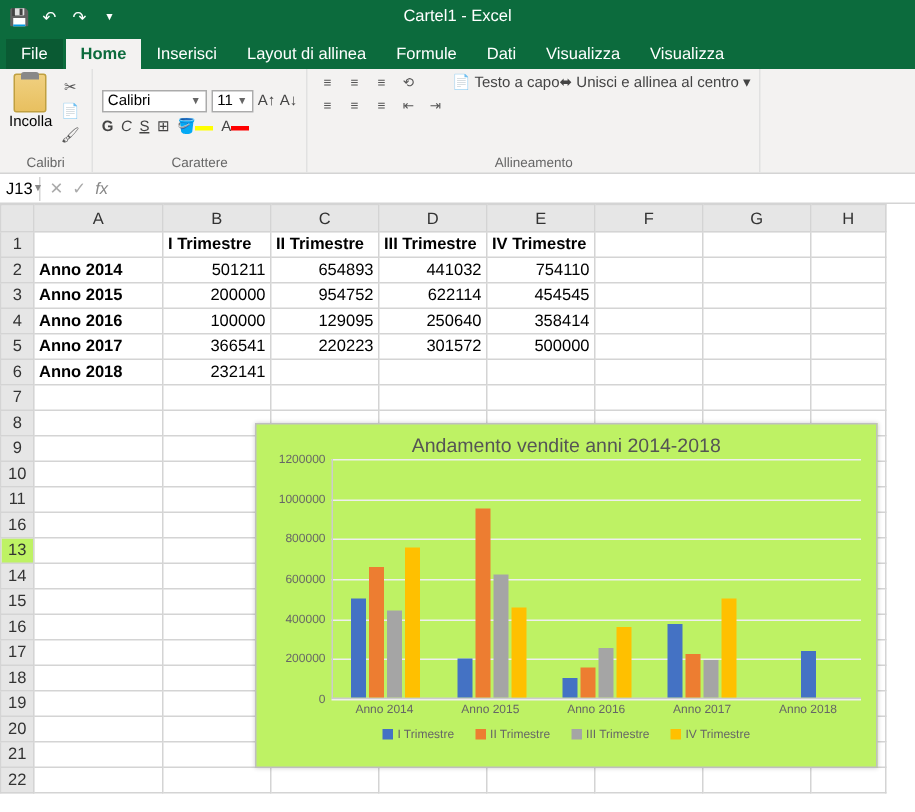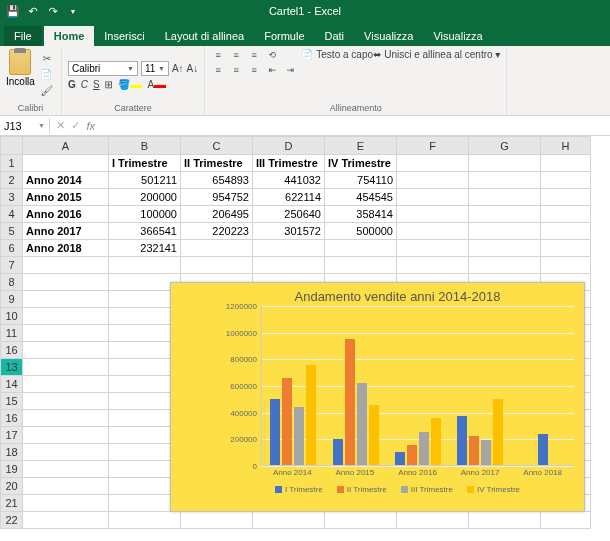--- a/index.html
+++ b/index.html
@@ -42,37 +42,37 @@
 .rbtn.underline { text-decoration: underline; }
 .color-swatch { width: 12px; height: 3px; display: inline-block; }
 
 .align-grid { display: flex; flex-direction: column; gap: 3px; }
 .align-row { display: flex; gap: 4px; align-items: center; }
 .align-cell { width: 14px; height: 12px; display: flex; align-items: center; justify-content: center; font-size: 9px; color: #555; }
 .wrap-merge { display: flex; flex-direction: row; gap: 0; font-size: 10px; color: #444; }
 
 
 .formula-bar { height: 20px; border-bottom: 1px solid #d4d4d4; display: flex; align-items: center; background: #fff; }
-.namebox { width: 50px; border-right: 1px solid #d4d4d4; padding: 2px 4px; font-size: 11px; display: flex; align-items: center; }
+.namebox { width: 27px; border-right: 1px solid #d4d4d4; padding: 2px 4px; font-size: 11px; display: flex; align-items: center; }
 .fx-area { display: flex; align-items: center; gap: 6px; padding: 0 6px; }
 .fx-label { font-style: italic; color: #888; font-size: 11px; }
 
 
 .grid-area { position: relative; height: 405px; overflow: hidden; }
 .sheet { border-collapse: collapse; table-layout: fixed; }
 .sheet th, .sheet td { border: 1px solid #d4d4d4; font-size: 11px; height: 17px; padding: 0 3px; background: #fff; }
 .sheet .colhdr { background: #e6e6e6; text-align: center; font-weight: normal; color: #333; height: 18px; }
 .sheet .rowhdr { background: #e6e6e6; text-align: center; font-weight: normal; color: #333; width: 22px; }
 .sheet .corner { background: #e6e6e6; width: 22px; }
 .sheet td.data-bold { font-weight: bold; }
 .sheet td.num { text-align: right; }
-.sheet .sel-row { background: #14b8a6; }
-
-
-.chart-box { position: absolute; left: 170px; top: 146px; width: 415px; height: 230px; background: #fde047; border: 1px solid #bfbfbf; box-shadow: 0 0 3px rgba(0,0,0,.2); padding-left: 40px; }
+.sheet .sel-row { background: #bef264; }
+
+
+.chart-box { position: absolute; left: 170px; top: 146px; width: 415px; height: 230px; background: #bef264; border: 1px solid #bfbfbf; box-shadow: 0 0 3px rgba(0,0,0,.2); }
 .chart-title { text-align: center; font-size: 13px; color: #555; padding: 6px 0 2px; }
 .chart-plot { position: relative; height: 160px; margin: 0 10px 0 50px; }
 .chart-y-axis { position: absolute; left: -42px; top: 0; height: 100%; width: 40px; }
 .y-tick { position: absolute; right: 2px; font-size: 8px; color: #666; transform: translateY(-50%); }
 .gridline { position: absolute; left: 0; right: 0; border-top: 1px solid #eee; }
 .plot-area { position: absolute; left: 0; right: 0; top: 0; bottom: 0; border-left: 1px solid #ccc; border-bottom: 1px solid #ccc; display: flex; align-items: flex-end; }
 .bar-group { flex: 1; display: flex; align-items: flex-end; justify-content: center; gap: 2px; height: 100%; padding: 0 6px; }
 .bar { width: 10px; }
 .bar.s0 { background: #4472c4; }
 .bar.s1 { background: #ed7d31; }
@@ -241,21 +241,21 @@
           <td class=""></td>
           <td class=""></td>
           <td class=""></td>
         </tr>
       </tbody>
       <tbody>
         <tr>
           <th class="rowhdr ">4</th>
           <td class="data-bold">Anno 2016</td>
           <td class="num">100000</td>
-          <td class="num">206495</td>
+          <td class="num">129095</td>
           <td class="num">250640</td>
           <td class="num">358414</td>
           <td class=""></td>
           <td class=""></td>
           <td class=""></td>
         </tr>
       </tbody>
       <tbody>
         <tr>
           <th class="rowhdr ">5</th>

